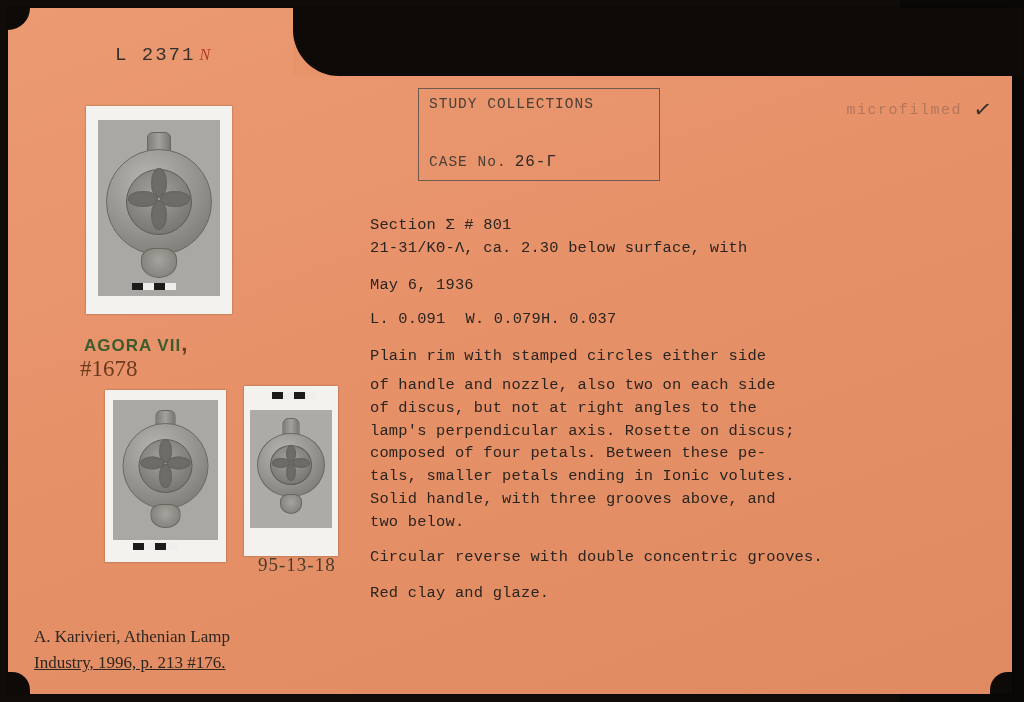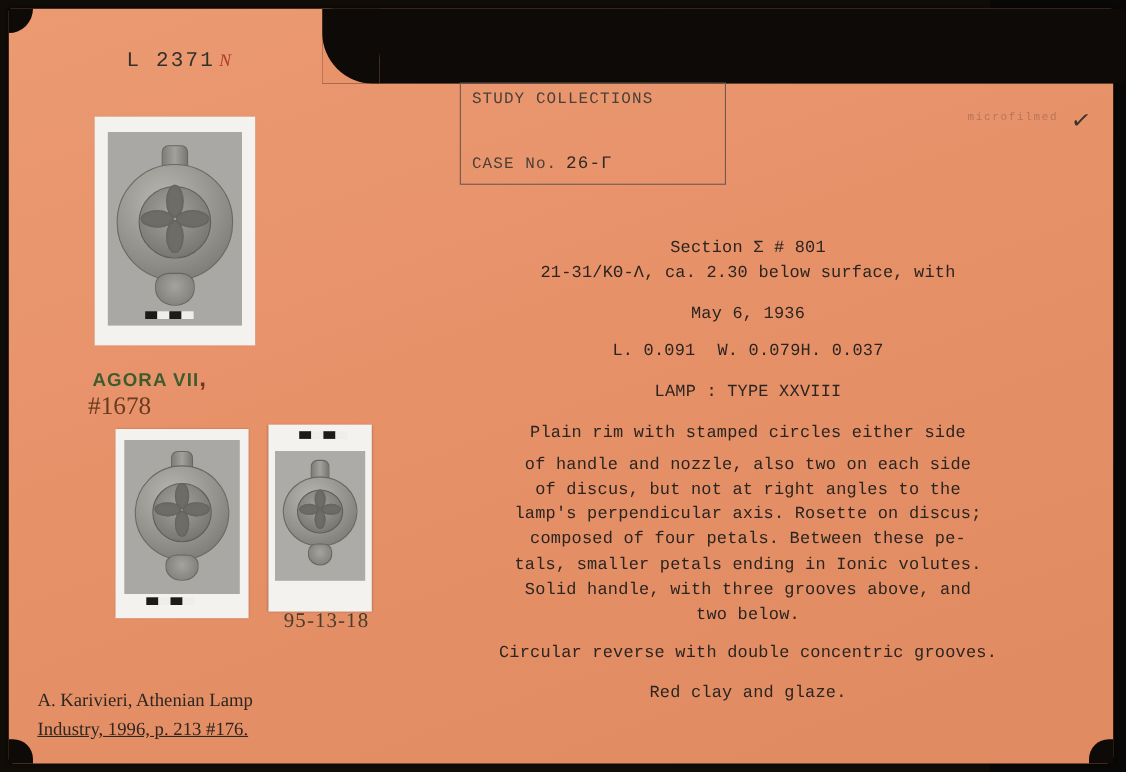--- a/index.html
+++ b/index.html
@@ -87,21 +87,21 @@
     font-family: "Liberation Serif", serif;
     font-size: 16px;
     font-style: italic;
     margin-left: 4px;
   }
 
   
   .stamp {
     position: absolute;
     left: 410px;
-    top: 67px;
+    top: 80px;
     width: 222px;
     padding: 5px 8px 6px 10px;
     border: 1px solid #6c5b4e;
     color: #4a4038;
     line-height: 1.45;
     font-size: 14.5px;
     letter-spacing: 1px;
   }
   .stamp .case-row { display: flex; align-items: baseline; }
   .stamp .case-val {
@@ -111,21 +111,21 @@
     margin-left: 8px;
     letter-spacing: 1px;
     margin-top: 36px;
   }
 
   
   .microfilmed {
     position: absolute;
     right: 50px;
     top: 94px;
-    font-size: 10px;
+    font-size: 15px;
     letter-spacing: 1.5px;
     color: #b3765b;
   }
   .check {
     position: absolute;
     right: 22px;
     top: 86px;
     font-size: 25px;
     color: #3a332c;
     transform: rotate(8deg);
@@ -251,21 +251,20 @@
   .record {
     position: absolute;
     left: 362px;
     top: 206px;
     width: 620px;
     color: #2a2520;
     font-family: "Liberation Mono", monospace;
     font-size: 15.4px;
     line-height: 1.48;
     letter-spacing: .2px;
-    text-align: center;
   }
   .record .para { margin-bottom: 14px; }
   .record .dims span.w { margin-left: 20px; }
   .record .dims span.h { }
   .record .date { margin-bottom: 12px; }
   .record .type { margin-bottom: 14px; }
   .record .desc { margin-bottom: 12px; }
   .record .desc-first { margin-bottom: 6px; }
 </style>
 </head>
@@ -375,21 +374,20 @@
         <div>Section Σ # 801</div>
         <div>21-31/KΘ-Λ, ca. 2.30 below surface, with</div>
       </div>
 
       <div class="date">May 6, 1936</div>
 
       <div class="dims para">
         <span class="l">L. 0.091</span><span class="w">W. 0.079</span><span class="h">H. 0.037</span>
       </div>
 
-      <div class="type">LAMP : TYPE XXVIII</div>
 
       <div class="desc-first">Plain rim with stamped circles either side</div>
       <div class="desc">
         <div>of handle and nozzle, also two on each side</div>
         <div>of discus, but not at right angles  to the</div>
         <div>lamp's perpendicular axis.  Rosette on discus;</div>
         <div>composed of four petals.  Between these pe-</div>
         <div>tals, smaller petals ending in Ionic volutes.</div>
         <div>Solid handle, with three grooves above, and</div>
         <div>two below.</div>

